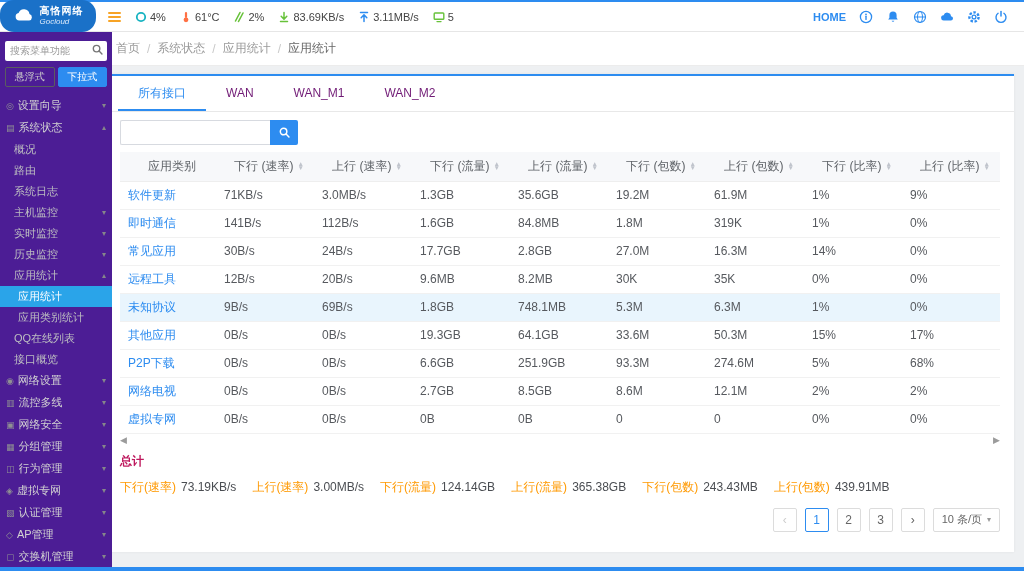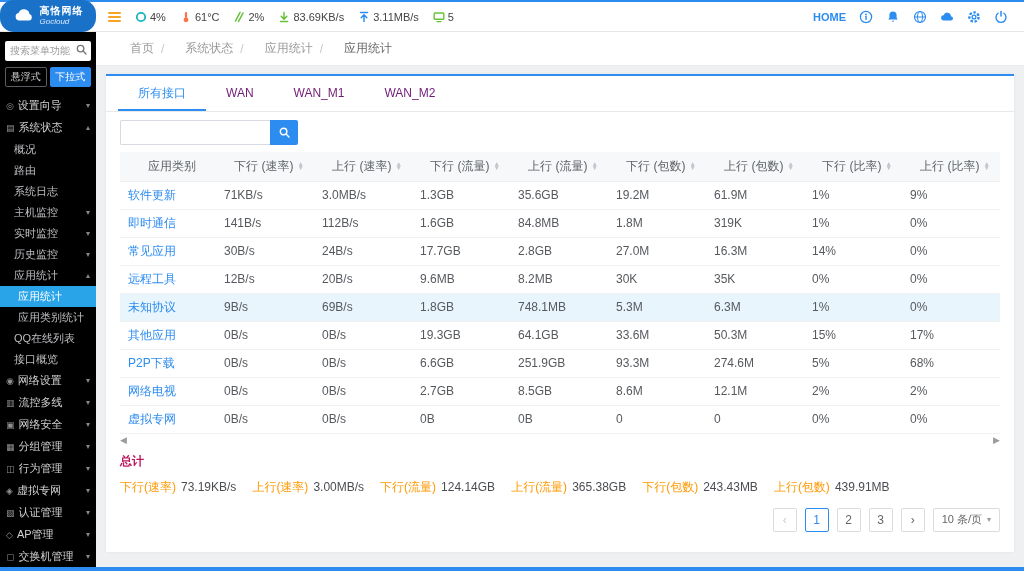--- a/index.html
+++ b/index.html
@@ -24,21 +24,21 @@
   .collapse{margin:0 10px 0 12px;display:inline-flex;flex-direction:column;gap:2px;cursor:pointer;}
   .collapse i{width:13px;height:2px;background:#f7a325;border-radius:1px;}
   .stats{display:flex;align-items:center;gap:14px;margin-left:4px;}
   .stat{display:inline-flex;align-items:center;gap:3px;font-size:11px;color:#444;}
   .stat-icon{display:inline-flex;align-items:center;}
   .tb-right{margin-left:auto;display:flex;align-items:center;gap:13px;padding-right:16px;color:var(--accent);}
   .home{font-size:11px;font-weight:bold;cursor:pointer;}
   .tb-icon{display:inline-flex;cursor:pointer;color:var(--accent);}
 
   
-  .sidebar{position:absolute;top:32px;left:0;width:96px;bottom:0;background:#000000;overflow:hidden;z-index:5;}
+  .sidebar{position:absolute;top:32px;left:0;width:112px;bottom:0;background:#4c1d95;overflow:hidden;z-index:5;}
   .sb-search{position:relative;margin:8px 5px 6px;}
   .sb-search input{width:100%;height:20px;border:none;border-radius:2px;font-size:10px;
     padding:0 18px 0 5px;color:#333;background:#fff;outline:none;}
   .sb-search input::placeholder{color:#9a9a9a;}
   .sb-search-icon{position:absolute;right:3px;top:3px;color:#777;display:inline-flex;cursor:pointer;}
   .sb-modes{display:flex;gap:3px;margin:0 5px 8px;}
   .mode{flex:1;text-align:center;font-size:10px;padding:2px 0;border:1px solid #5a5c61;
     color:#cbcbcb;border-radius:2px;cursor:pointer;white-space:nowrap;}
   .mode.active{background:var(--accent);border-color:var(--accent);color:#fff;}
   .mi{display:flex;align-items:center;height:22px;padding:0 6px;font-size:11px;color:#d2d2d2;cursor:pointer;white-space:nowrap;}
@@ -47,21 +47,21 @@
   .caret{font-size:8px;color:#85868a;margin-left:2px;}
   .smi{display:flex;align-items:center;height:21px;padding:0 6px 0 14px;font-size:11px;color:#bdbec1;cursor:pointer;white-space:nowrap;}
   .smi-lb{flex:1;overflow:hidden;}
   .ssi{display:flex;align-items:center;height:21px;padding:0 6px 0 18px;font-size:11px;color:#bdbec1;cursor:pointer;white-space:nowrap;}
   .ssi.active{background:var(--sidebar-active);color:#fff;}
 
   
   .main{position:absolute;top:32px;left:96px;right:0;bottom:0;background:#eef0f2;overflow:hidden;}
   .breadcrumb{height:34px;background:#fff;display:flex;align-items:center;gap:7px;
     padding:0 20px;font-size:12px;color:#9a9a9a;border-bottom:1px solid #ececec;}
-  .bc-item{cursor:default;margin-left:14px;}
+  .bc-item{cursor:default;}
   .bc-item.last{color:#666;}
   .bc-sep{color:#c8c8c8;}
   .card{margin:8px 10px 0;background:#fff;border-top:2px solid var(--accent);height:478px;
     box-shadow:0 0 3px rgba(0,0,0,0.06);overflow:hidden;}
   .tabs{display:flex;border-bottom:1px solid #e8e8e8;padding-left:12px;}
   .tab{padding:0 20px;line-height:35px;font-size:12px;color:#701a75;cursor:pointer;}
   .tab.active{color:var(--accent);box-shadow:inset 0 -2px 0 var(--accent);}
   .searchrow{display:flex;align-items:center;padding:8px 14px 7px;}
   .app-search{width:150px;height:25px;border:1px solid #d7dae0;border-right:none;
     border-radius:2px 0 0 2px;padding:0 6px;font-size:12px;outline:none;}

